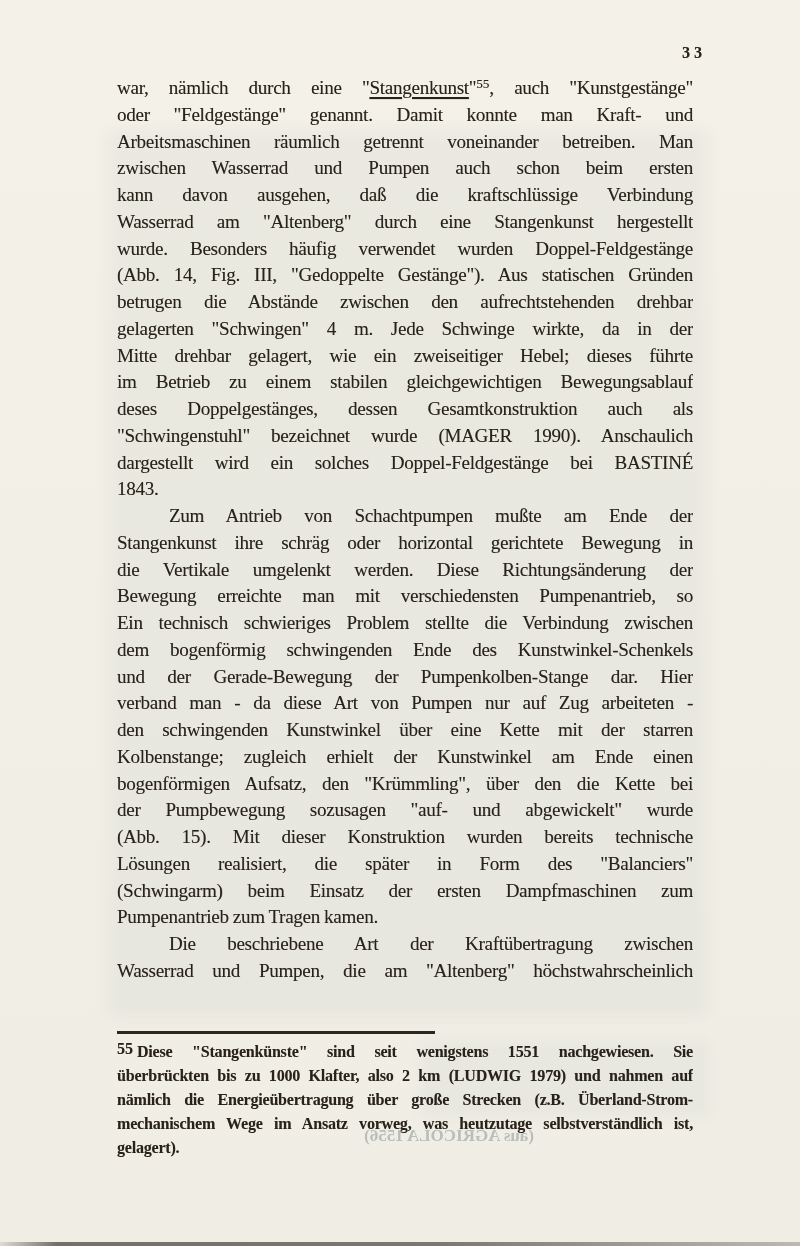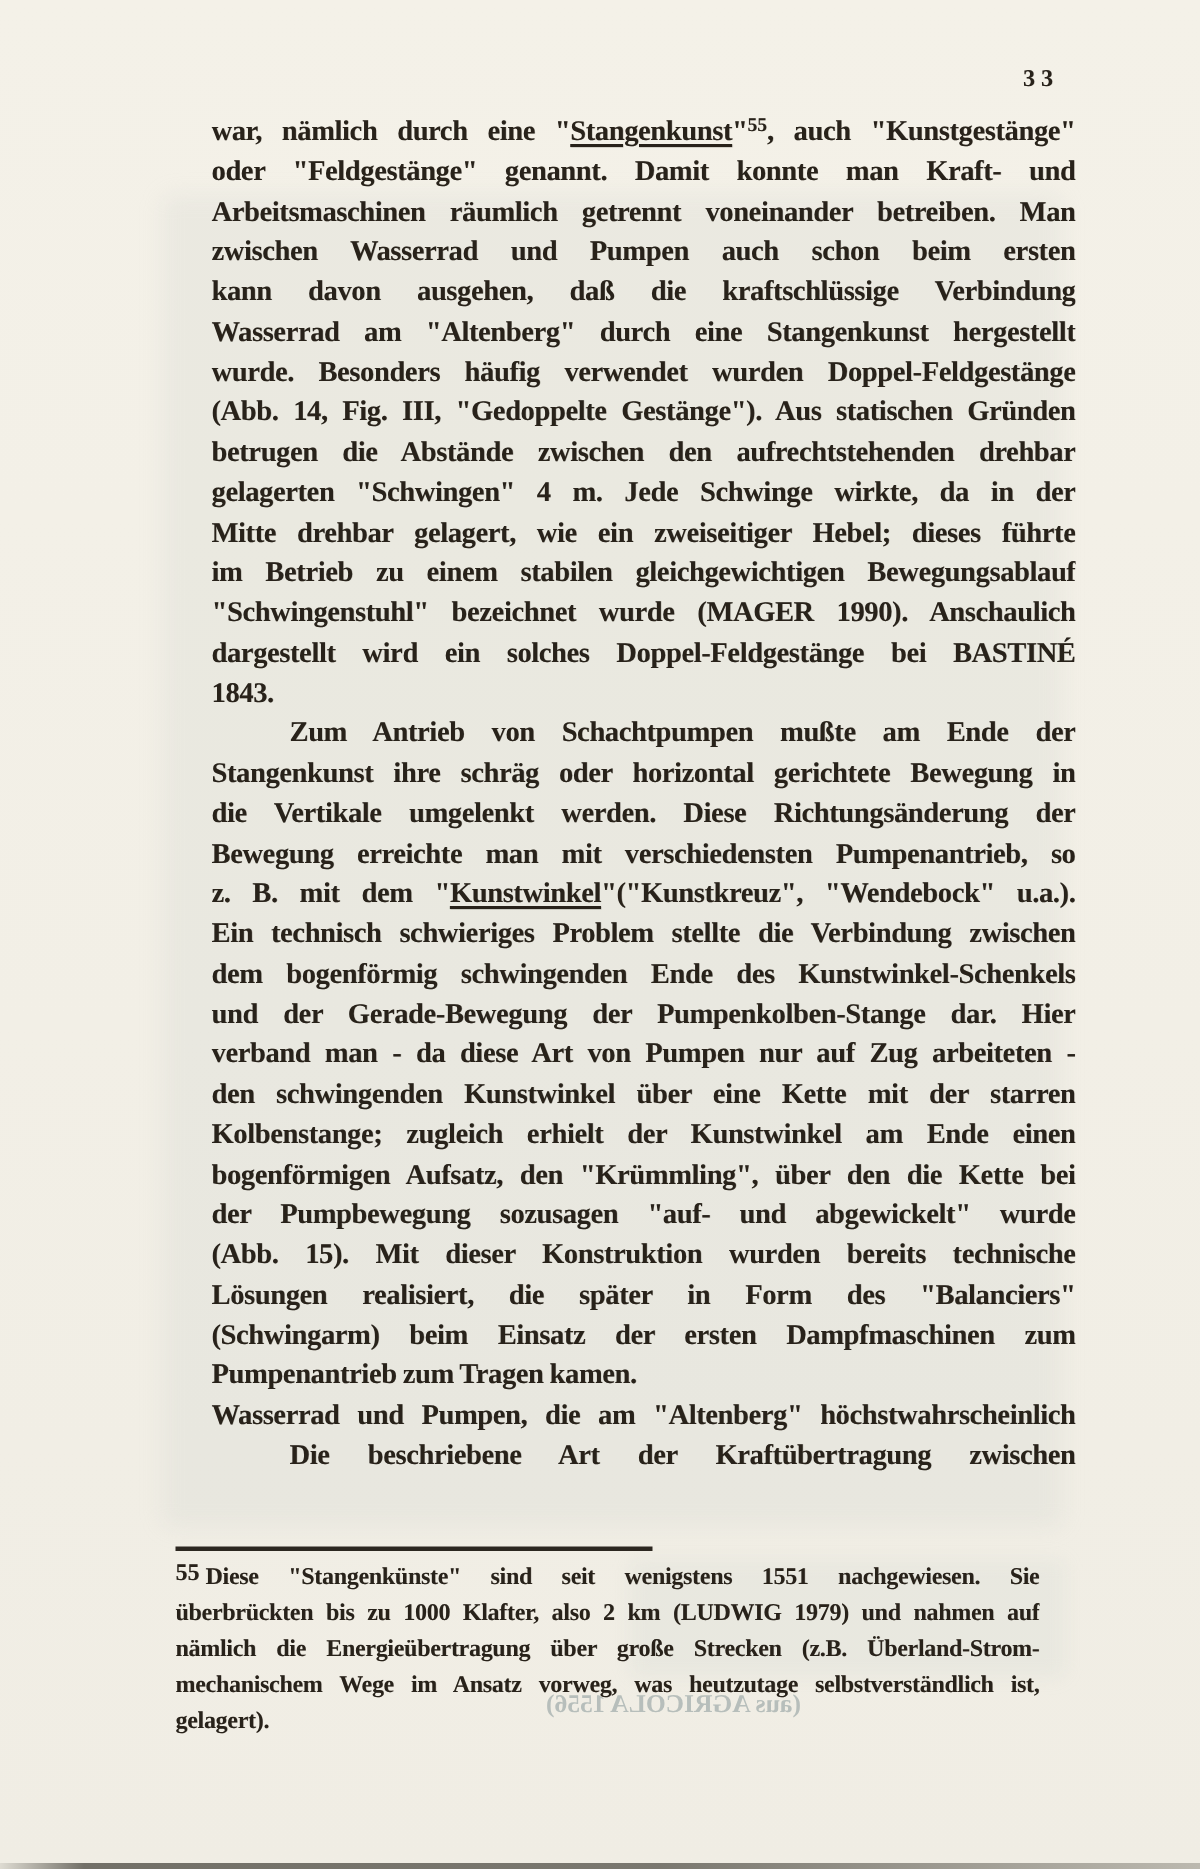--- a/index.html
+++ b/index.html
@@ -19,23 +19,22 @@
     position:absolute;left:420px;top:1040px;width:290px;height:78px;
     background:rgba(192,203,197,0.16);filter:blur(6px);border-radius:6px;
   }
   .pagenum{
     position:absolute;left:660px;top:44px;width:46px;
     font-size:16px;font-weight:700;letter-spacing:4px;text-align:right;
     text-shadow:0.3px 0.3px 0 rgba(35,28,20,0.35);
   }
   .textcol{
     position:absolute;left:117px;top:75px;width:576px;
-    font-size:19px;font-weight:700;letter-spacing:-0.25px;word-spacing:-0.5px;
+    font-size:19px;font-weight:400;letter-spacing:-0.25px;word-spacing:-0.5px;
     text-shadow:0.3px 0.3px 0 rgba(35,28,20,0.35);
-    margin-left:24px;
   }
   .line{
     height:26.75px;line-height:26.75px;
     text-align:justify;text-align-last:justify;overflow:hidden;
   }
   .line.last{text-align:center;text-align-last:left;}
   .line.indent{text-indent:52px;}
   .u{text-decoration:underline;text-decoration-thickness:2px;text-underline-offset:3px;}
   .sup{font-size:13px;position:relative;top:-6px;letter-spacing:0;}
   .fnrule{
@@ -79,42 +78,42 @@
       <div class="line"><span>Arbeitsmaschinen räumlich getrennt voneinander betreiben. Man</span></div>
       <div class="line"><span>zwischen Wasserrad und Pumpen auch schon beim ersten</span></div>
       <div class="line"><span>kann davon ausgehen, daß die kraftschlüssige Verbindung</span></div>
       <div class="line"><span>Wasserrad am "Altenberg" durch eine Stangenkunst hergestellt</span></div>
       <div class="line"><span>wurde. Besonders häufig verwendet wurden Doppel-Feldgestänge</span></div>
       <div class="line"><span>(Abb. 14, Fig. III, "Gedoppelte Gestänge"). Aus statischen Gründen</span></div>
       <div class="line"><span>betrugen die Abstände zwischen den aufrechtstehenden drehbar</span></div>
       <div class="line"><span>gelagerten "Schwingen" 4 m. Jede Schwinge wirkte, da in der</span></div>
       <div class="line"><span>Mitte drehbar gelagert, wie ein zweiseitiger Hebel; dieses führte</span></div>
       <div class="line"><span>im Betrieb zu einem stabilen gleichgewichtigen Bewegungsablauf</span></div>
+      <div class="line"><span>deses Doppelgestänges, dessen Gesamtkonstruktion auch als</span></div>
       <div class="line"><span>"Schwingenstuhl" bezeichnet wurde (MAGER 1990). Anschaulich</span></div>
       <div class="line"><span>dargestellt wird ein solches Doppel-Feldgestänge bei BASTINÉ</span></div>
       <div class="line last"><span>1843.</span></div>
       <div class="line indent"><span>Zum Antrieb von Schachtpumpen mußte am Ende der</span></div>
       <div class="line"><span>Stangenkunst ihre schräg oder horizontal gerichtete Bewegung in</span></div>
       <div class="line"><span>die Vertikale umgelenkt werden. Diese Richtungsänderung der</span></div>
       <div class="line"><span>Bewegung erreichte man mit verschiedensten Pumpenantrieb, so</span></div>
-      <div class="line"><span>z. B. mit dem "</span><span class="u">Kunstwinkel</span><span>"("Kunstkreuz", "Wendebock" u.a.).</span></div>
       <div class="line"><span>Ein technisch schwieriges Problem stellte die Verbindung zwischen</span></div>
       <div class="line"><span>dem bogenförmig schwingenden Ende des Kunstwinkel-Schenkels</span></div>
       <div class="line"><span>und der Gerade-Bewegung der Pumpenkolben-Stange dar. Hier</span></div>
       <div class="line"><span>verband man - da diese Art von Pumpen nur auf Zug arbeiteten -</span></div>
       <div class="line"><span>den schwingenden Kunstwinkel über eine Kette mit der starren</span></div>
       <div class="line"><span>Kolbenstange; zugleich erhielt der Kunstwinkel am Ende einen</span></div>
       <div class="line"><span>bogenförmigen Aufsatz, den "Krümmling", über den die Kette bei</span></div>
       <div class="line"><span>der Pumpbewegung sozusagen "auf- und abgewickelt" wurde</span></div>
       <div class="line"><span>(Abb. 15). Mit dieser Konstruktion wurden bereits technische</span></div>
       <div class="line"><span>Lösungen realisiert, die später in Form des "Balanciers"</span></div>
       <div class="line"><span>(Schwingarm) beim Einsatz der ersten Dampfmaschinen zum</span></div>
       <div class="line last"><span>Pumpenantrieb zum Tragen kamen.</span></div>
+      <div class="line indent"><span>Die beschriebene Art der Kraftübertragung zwischen</span></div>
       <div class="line"><span>Wasserrad und Pumpen, die am "Altenberg" höchstwahrscheinlich</span></div>
-      <div class="line indent"><span>Die beschriebene Art der Kraftübertragung zwischen</span></div>
     </div>
 
   <div class="fnrule"></div>
 
   <div class="footnote" id="footnote-lines">
       <div class="line"><span class="fnmark">55</span><span>Diese "Stangenkünste" sind seit wenigstens 1551 nachgewiesen. Sie</span></div>
       <div class="line"><span>überbrückten bis zu 1000 Klafter, also 2 km (LUDWIG 1979) und nahmen auf</span></div>
       <div class="line"><span>nämlich die Energieübertragung über große Strecken (z.B. Überland-Strom-</span></div>
       <div class="line"><span>mechanischem Wege im Ansatz vorweg, was heutzutage selbstverständlich ist,</span></div>
       <div class="line last"><span>gelagert).</span></div>

